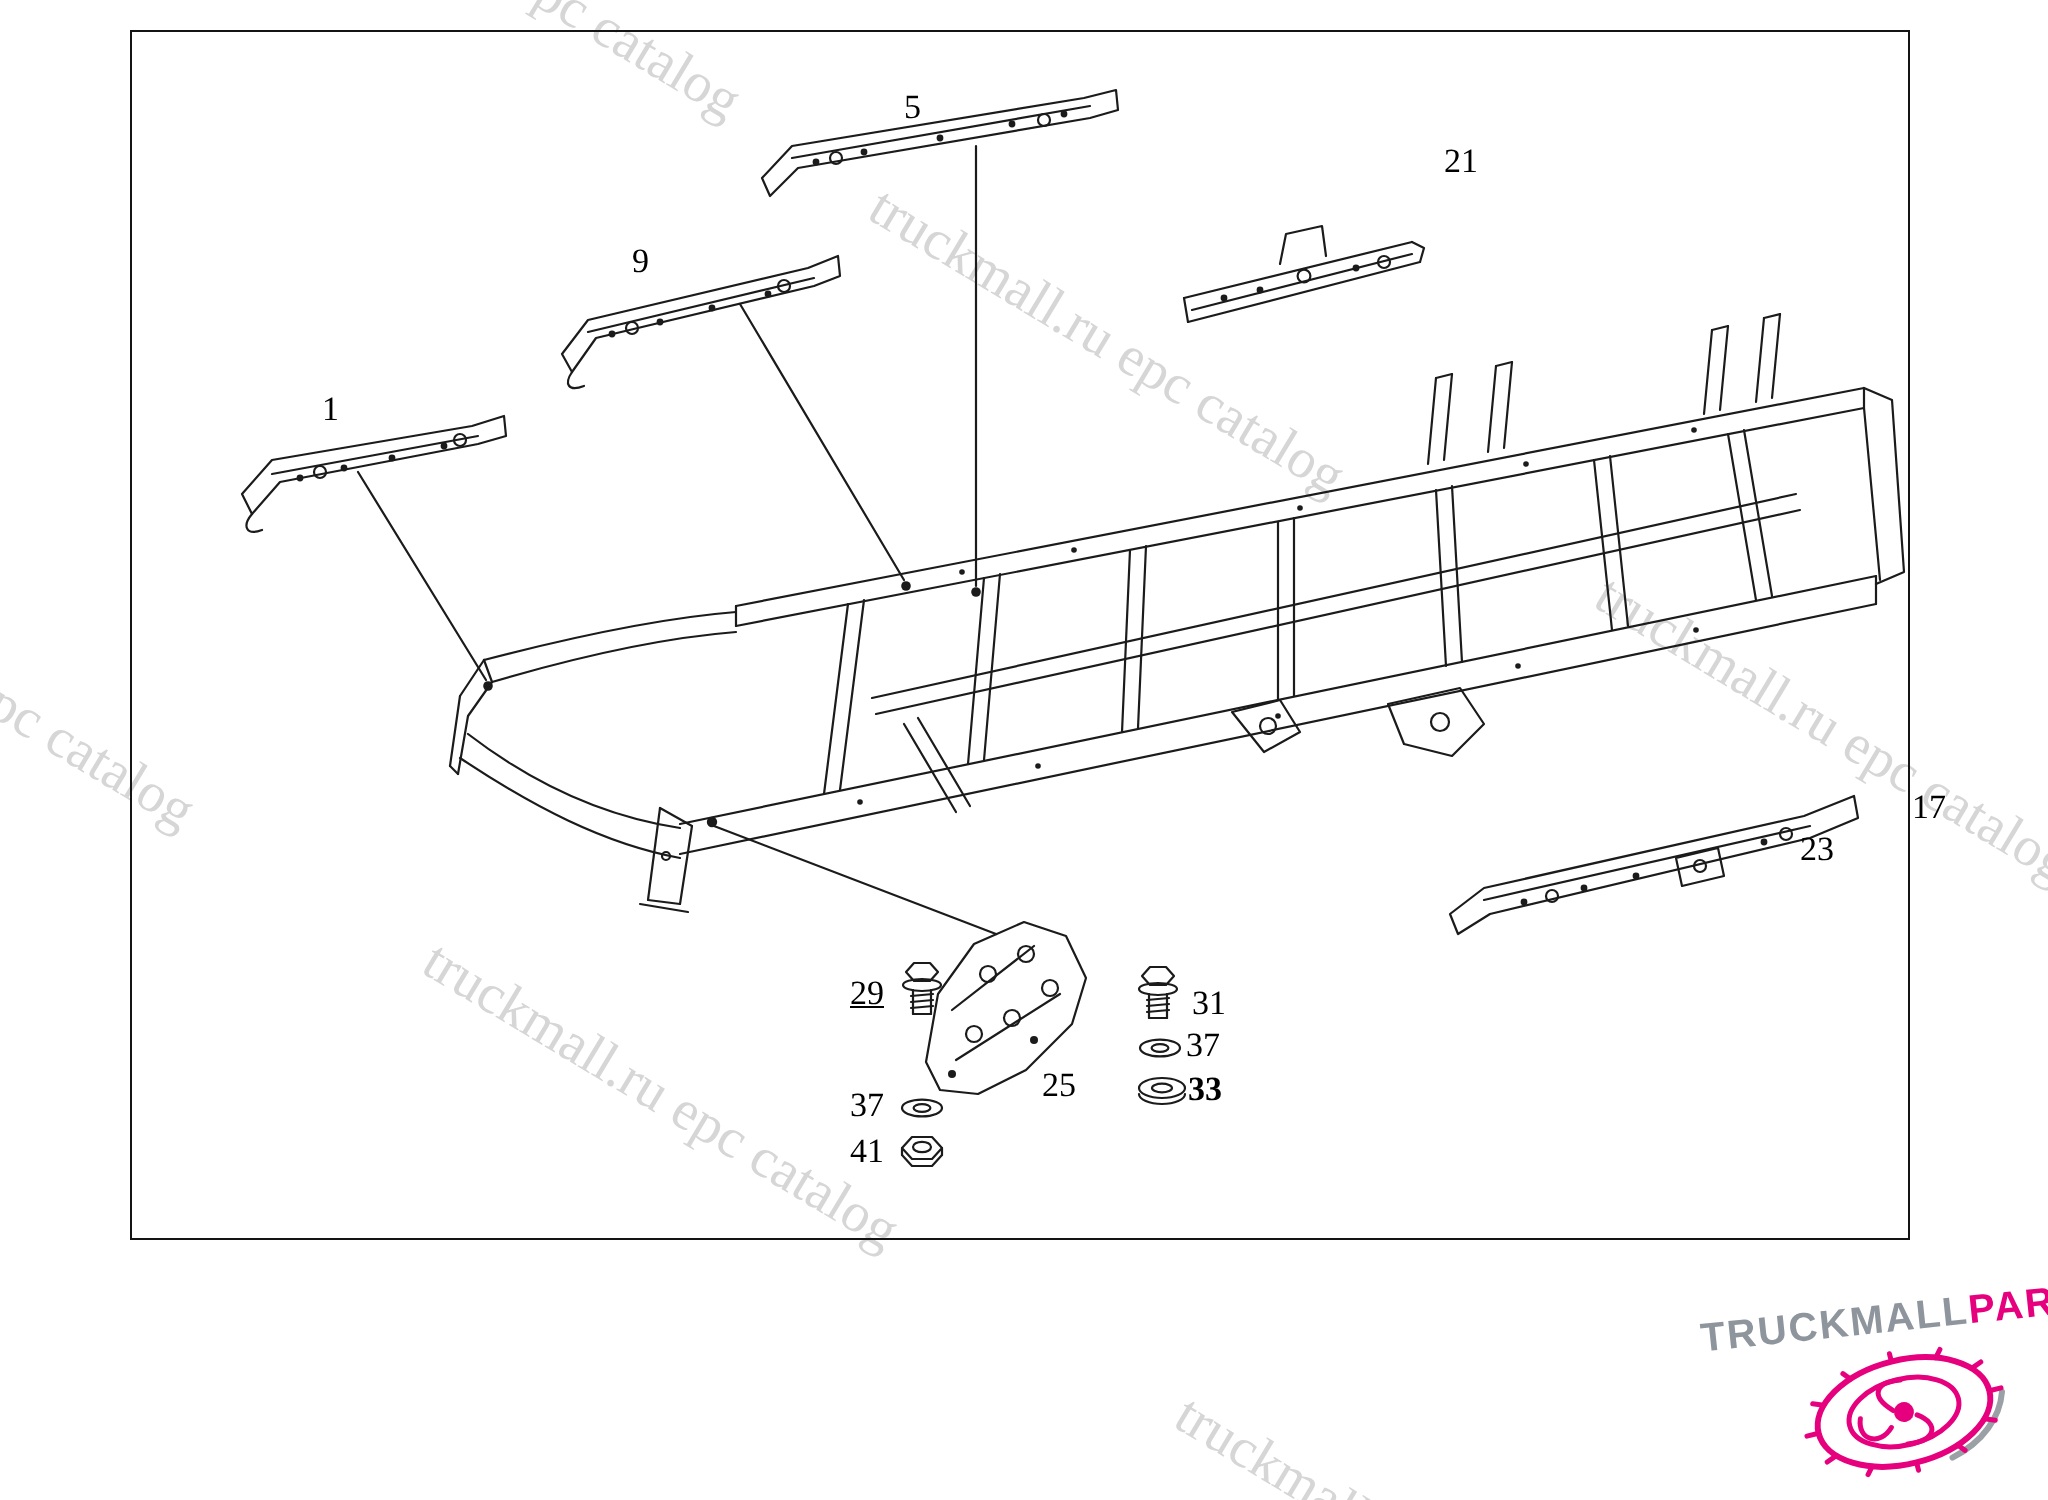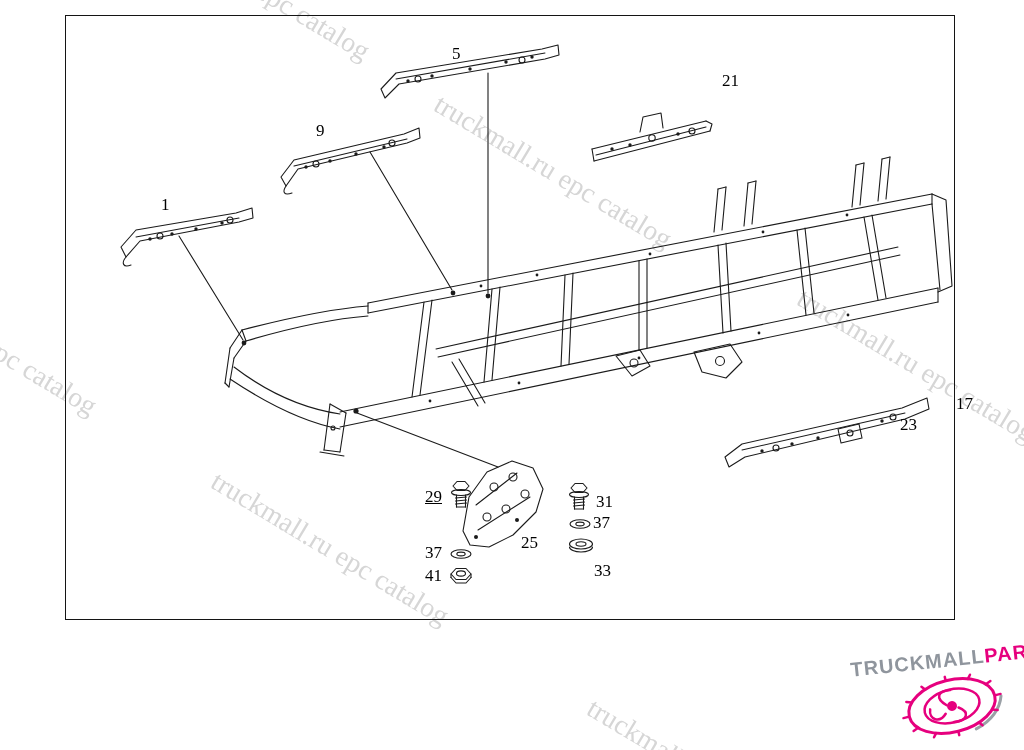--- a/index.html
+++ b/index.html
@@ -262,21 +262,21 @@
 
   <div class="label" style="left:452px;top:44px;">5</div>
   <div class="label" style="left:316px;top:121px;">9</div>
   <div class="label" style="left:161px;top:195px;">1</div>
   <div class="label" style="left:722px;top:71px;">21</div>
   <div class="label" style="left:929px;top:394px;padding-left:27px;">17</div>
   <div class="label" style="left:900px;top:415px;">23</div>
   <div class="label" style="left:425px;top:487px;text-decoration:underline;">29</div>
   <div class="label" style="left:596px;top:492px;">31</div>
   <div class="label" style="left:593px;top:513px;">37</div>
-  <div class="label" style="left:594px;top:561px;">33</div>
+  <div class="label" style="left:594px;top:535px;font-weight:bold;">33</div>
   <div class="label" style="left:521px;top:533px;">25</div>
   <div class="label" style="left:425px;top:543px;">37</div>
   <div class="label" style="left:425px;top:566px;">41</div>
 
   <div class="logo">
     <span class="gray">TRUCKMALL</span><span class="pink">PARTS</span>
   </div>
   <svg class="gear" width="120" height="86" viewBox="0 0 120 86">
     <g transform="rotate(-14 60 42)" stroke-linecap="round" fill="none">
       <path d="M78 70 C95 66 106 56 110 44" stroke="#9aa0a6" stroke-width="3"></path>

